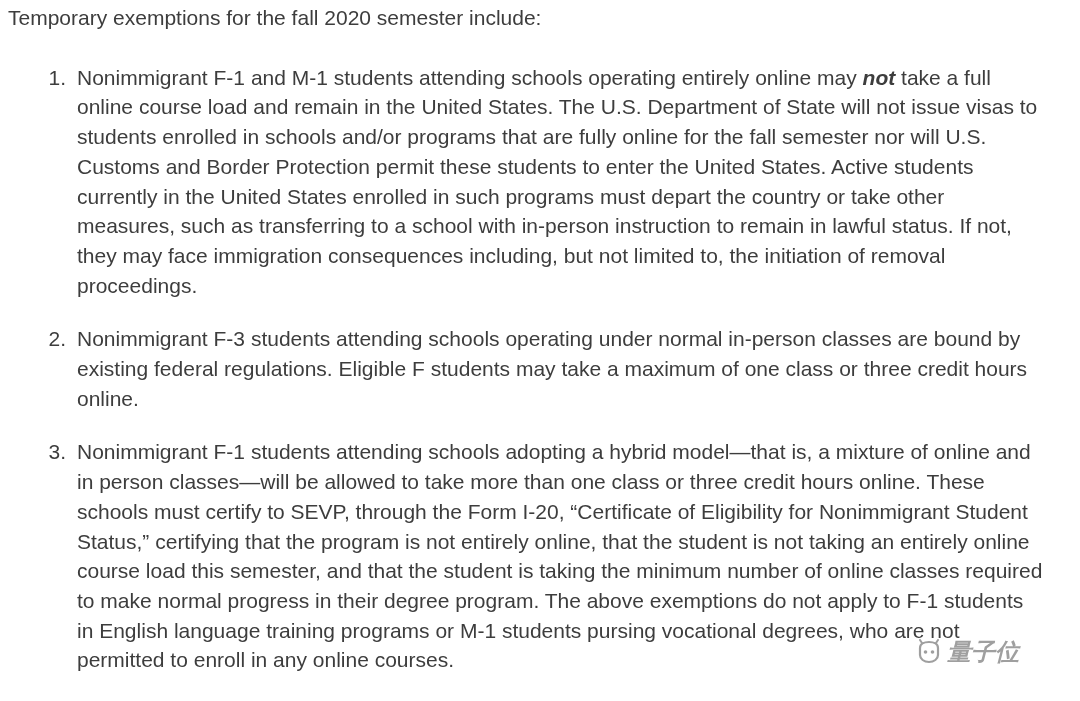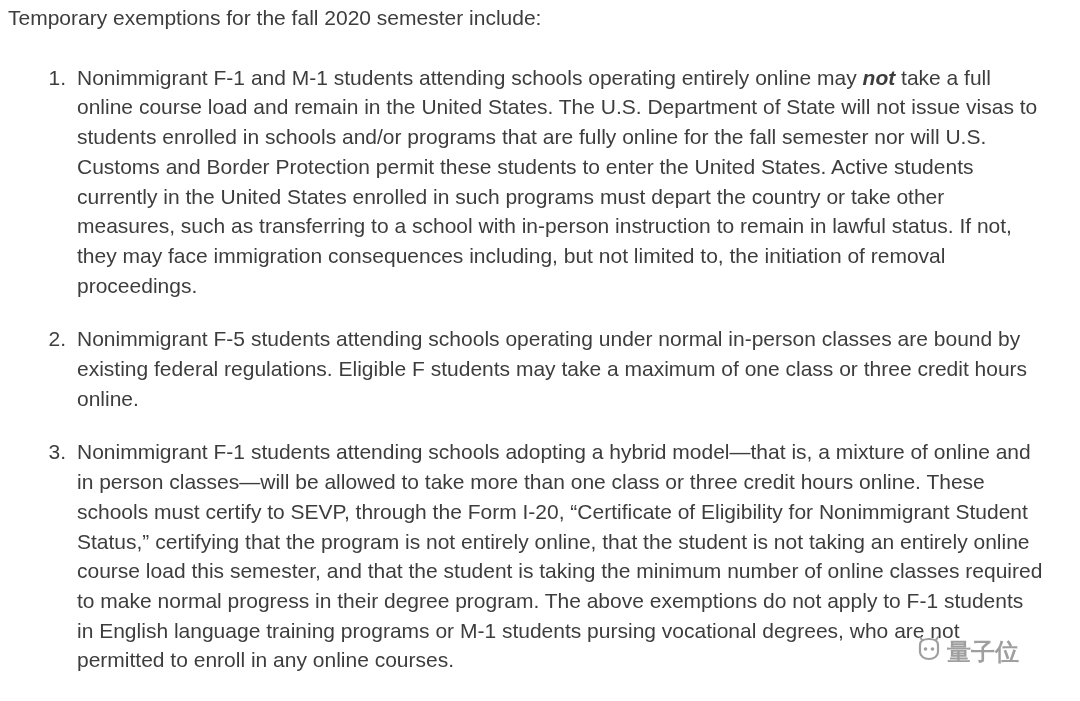--- a/index.html
+++ b/index.html
@@ -50,27 +50,29 @@
   .em-not {
     font-weight: bold;
     font-style: italic;
     text-align: right;
   }
   .watermark {
     position: absolute;
     left: 916px;
     top: 636px;
     display: flex;
+    align-items: center;
     gap: 5px;
     color: #8f8f8f;
     opacity: 0.85;
     font-size: 24px;
     font-weight: bold;
     pointer-events: none;
     white-space: nowrap;
+    font-style: italic;
   }
   .watermark svg {
     display: block;
   }
 </style>
 </head>
 <body>
 
 <div class="page">
 
@@ -78,21 +80,21 @@
 
   <ol class="exemption-list">
 
     <li>
       <span class="num">1.</span>
       <span class="item-body"><span>Nonimmigrant F-1 and M-1 students attending schools operating entirely online may </span><span class="em-not">not</span><span> take a full online course load and remain in the United States. The U.S. Department of State will not issue visas to students enrolled in schools and/or programs that are fully online for the fall semester nor will U.S. Customs and Border Protection permit these students to enter the United States. Active students currently in the United States enrolled in such programs must depart the country or take other measures, such as transferring to a school with in-person instruction to remain in lawful status. If not, they may face immigration consequences including, but not limited to, the initiation of removal proceedings.</span></span>
     </li>
 
     <li>
       <span class="num">2.</span>
-      <span class="item-body">Nonimmigrant F-5 students attending schools operating under normal in-person classes are bound by existing federal regulations. Eligible F students may take a maximum of one class or three credit hours online.</span>
+      <span class="item-body">Nonimmigrant F-3 students attending schools operating under normal in-person classes are bound by existing federal regulations. Eligible F students may take a maximum of one class or three credit hours online.</span>
     </li>
 
     <li>
       <span class="num">3.</span>
       <span class="item-body">Nonimmigrant F-1 students attending schools adopting a hybrid model—that is, a mixture of online and in person classes—will be allowed to take more than one class or three credit hours online. These schools must certify to SEVP, through the Form I-20, “Certificate of Eligibility for Nonimmigrant Student Status,” certifying that the program is not entirely online, that the student is not taking an entirely online course load this semester, and that the student is taking the minimum number of online classes required to make normal progress in their degree program. The above exemptions do not apply to F-1 students in English language training programs or M-1 students pursing vocational degrees, who are not permitted to enroll in any online courses.</span>
     </li>
 
   </ol>
 </div>
 

